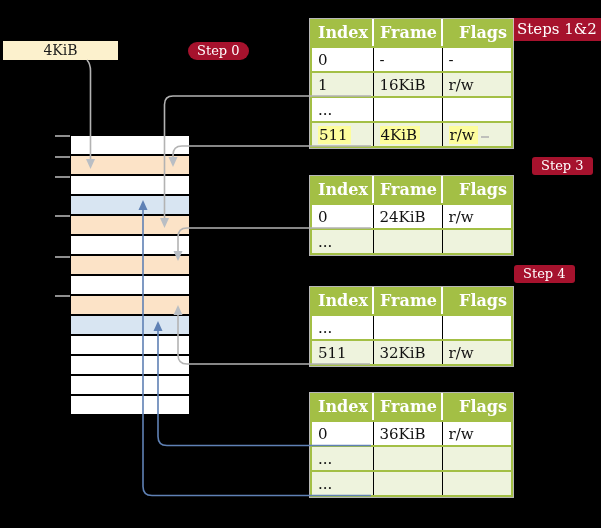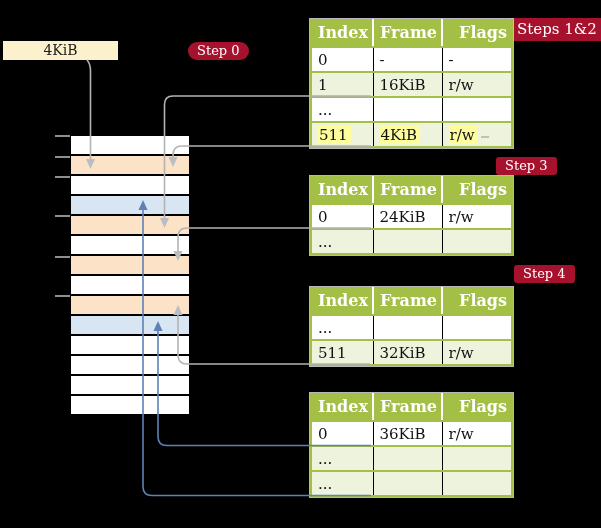--- a/index.html
+++ b/index.html
@@ -13,21 +13,21 @@
     background:#fcf1cd;color:#1a1a1a;font-size:14px;line-height:19px;text-align:center;
   }
   
   .badge{
     position:absolute;background:#a6122d;color:#fff;border-radius:3px;
     padding:1px 9px 2px 9px;font-size:13px;white-space:nowrap;
   }
   .badge.big{font-size:15px;padding:2px 10px 3px 10px;border-radius:4px;}
   #badge-step0{left:188px;top:42px;border-radius:9px;}
   #badge-steps12{left:507px;top:18px;}
-  #badge-step3{left:496px;top:157px;}
+  #badge-step3{left:532px;top:157px;}
   #badge-step4{left:514px;top:265px;}
   .red-fragment{position:absolute;left:490px;top:21px;width:7px;height:12px;background:#a6122d;}
   
   .stack{position:absolute;left:71px;top:136px;width:118px;z-index:1;}
   .stack-row{height:18px;border-bottom:2px solid #000;background:#fff;}
   
   .tick{position:absolute;left:55px;width:15px;height:2px;background:#8f8f8f;}
   
   table.ptable{
     position:absolute;left:310px;width:172px;border-collapse:collapse;

